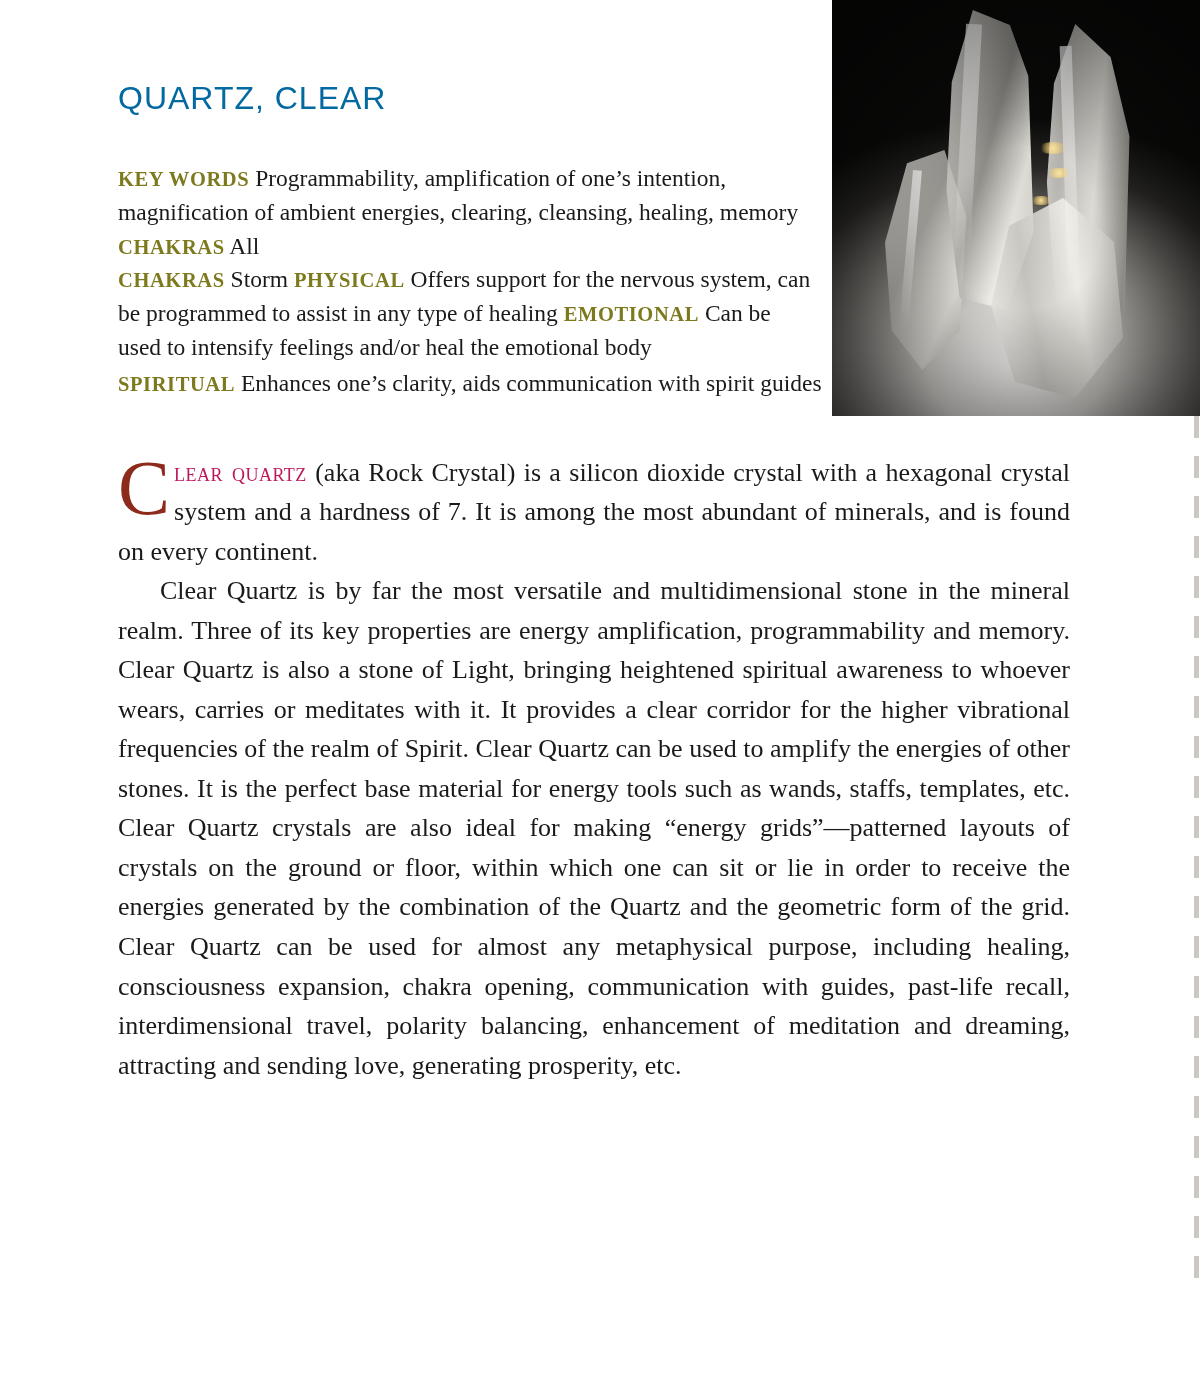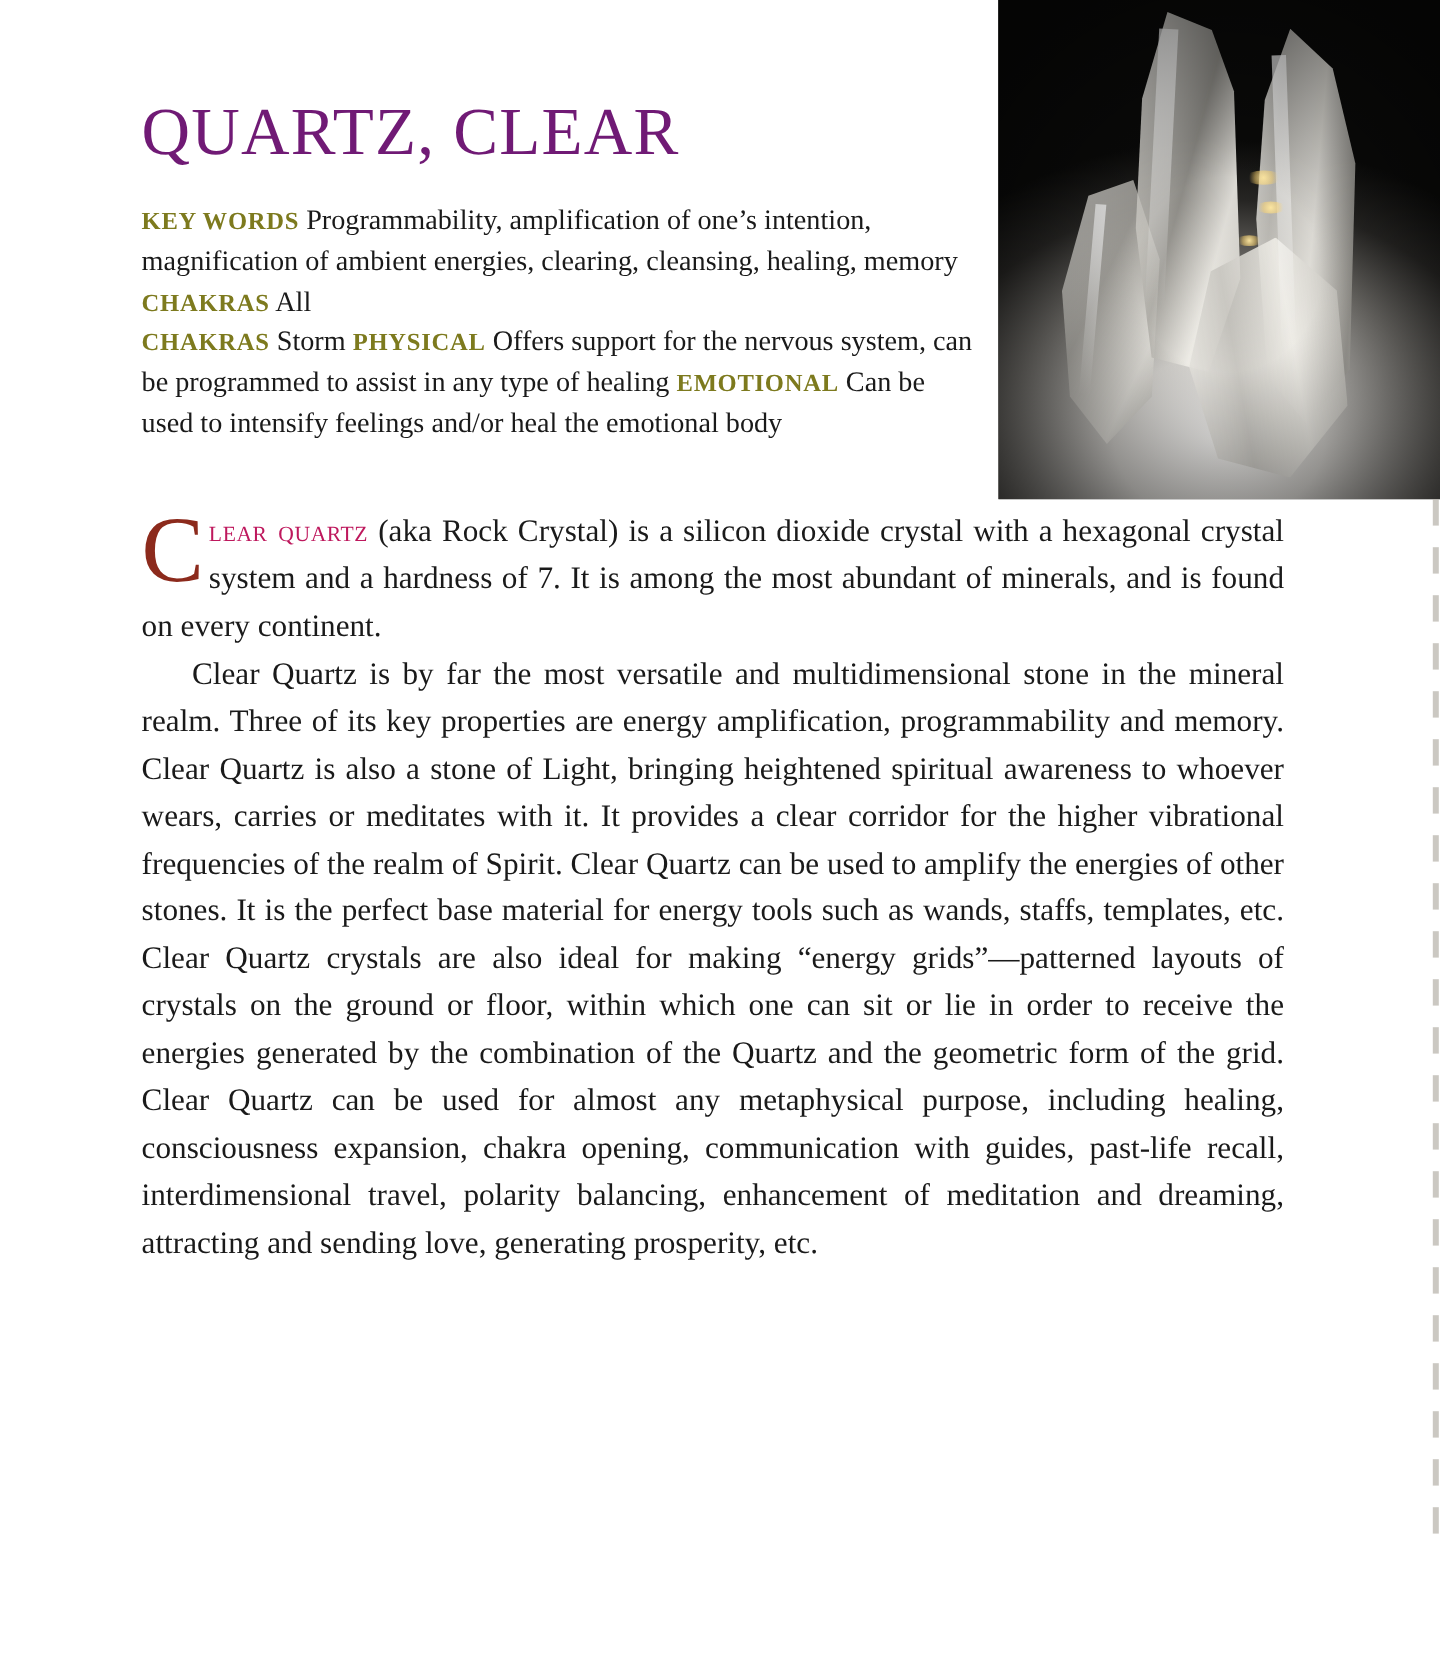--- a/index.html
+++ b/index.html
@@ -97,32 +97,32 @@
   .edge-ticks i + i { margin-top: 18px; }
 
   
   .page {
     position: absolute;
     left: 118px;
     top: 0;
     width: 952px;
   }
   h1.title {
-    font-family: Liberation Serif, serif;
-    font-size: 56px;
+    font-family: Liberation Sans, sans-serif;
+    font-size: 32px;
     letter-spacing: 1px;
-    color: #701a75;
+    color: #0369a1;
     font-weight: normal;
     margin: 0;
     padding-top: 82px;
     line-height: 1;
   }
   .keyblock {
     width: 700px;
-    margin-top: 30px;
+    margin-top: 48px;
     font-size: 23.5px;
     line-height: 1.44;
     color: #1a1a1a;
   }
   .keyblock.wide { width: 952px; }
   .kw {
     color: #7d7a1e;
     font-weight: bold;
     letter-spacing: 0.6px;
     font-size: 20.5px;
@@ -215,20 +215,24 @@
     <span>All</span>
     <br>
     <span class="kw">CHAKRAS</span>
     <span>Storm</span>
     <span class="kw">PHYSICAL</span>
     <span>Offers support for the nervous system, can be programmed to assist in any type of healing</span>
     <span class="kw">EMOTIONAL</span>
     <span>Can be used to intensify feelings and/or heal the emotional body</span>
   </div>
 
+  <div class="keyblock wide" style="margin-top:2px;">
+    <span class="kw">SPIRITUAL</span>
+    <span>Enhances one’s clarity, aids communication with spirit guides</span>
+  </div>
 
   <div class="body-text">
     <p>
       <span class="dropcap">C</span><span class="smallcaps">lear quartz</span><span> (aka Rock Crystal) is a silicon dioxide crystal with a hexagonal crystal system and a hardness of 7. It is among the most abundant of minerals, and is found on every continent.</span>
     </p>
     <p class="indent">Clear Quartz is by far the most versatile and multidimensional stone in the mineral realm. Three of its key properties are energy amplification, programmability and memory. Clear Quartz is also a stone of Light, bringing heightened spiritual awareness to whoever wears, carries or meditates with it. It provides a clear corridor for the higher vibrational frequencies of the realm of Spirit. Clear Quartz can be used to amplify the energies of other stones. It is the perfect base material for energy tools such as wands, staffs, templates, etc. Clear Quartz crystals are also ideal for making “energy grids”—patterned layouts of crystals on the ground or floor, within which one can sit or lie in order to receive the energies generated by the combination of the Quartz and the geometric form of the grid. Clear Quartz can be used for almost any metaphysical purpose, including healing, consciousness expansion, chakra opening, communication with guides, past-life recall, interdimensional travel, polarity balancing, enhancement of meditation and dreaming, attracting and sending love, generating prosperity, etc.</p>
   </div>
 
 </div>
 

